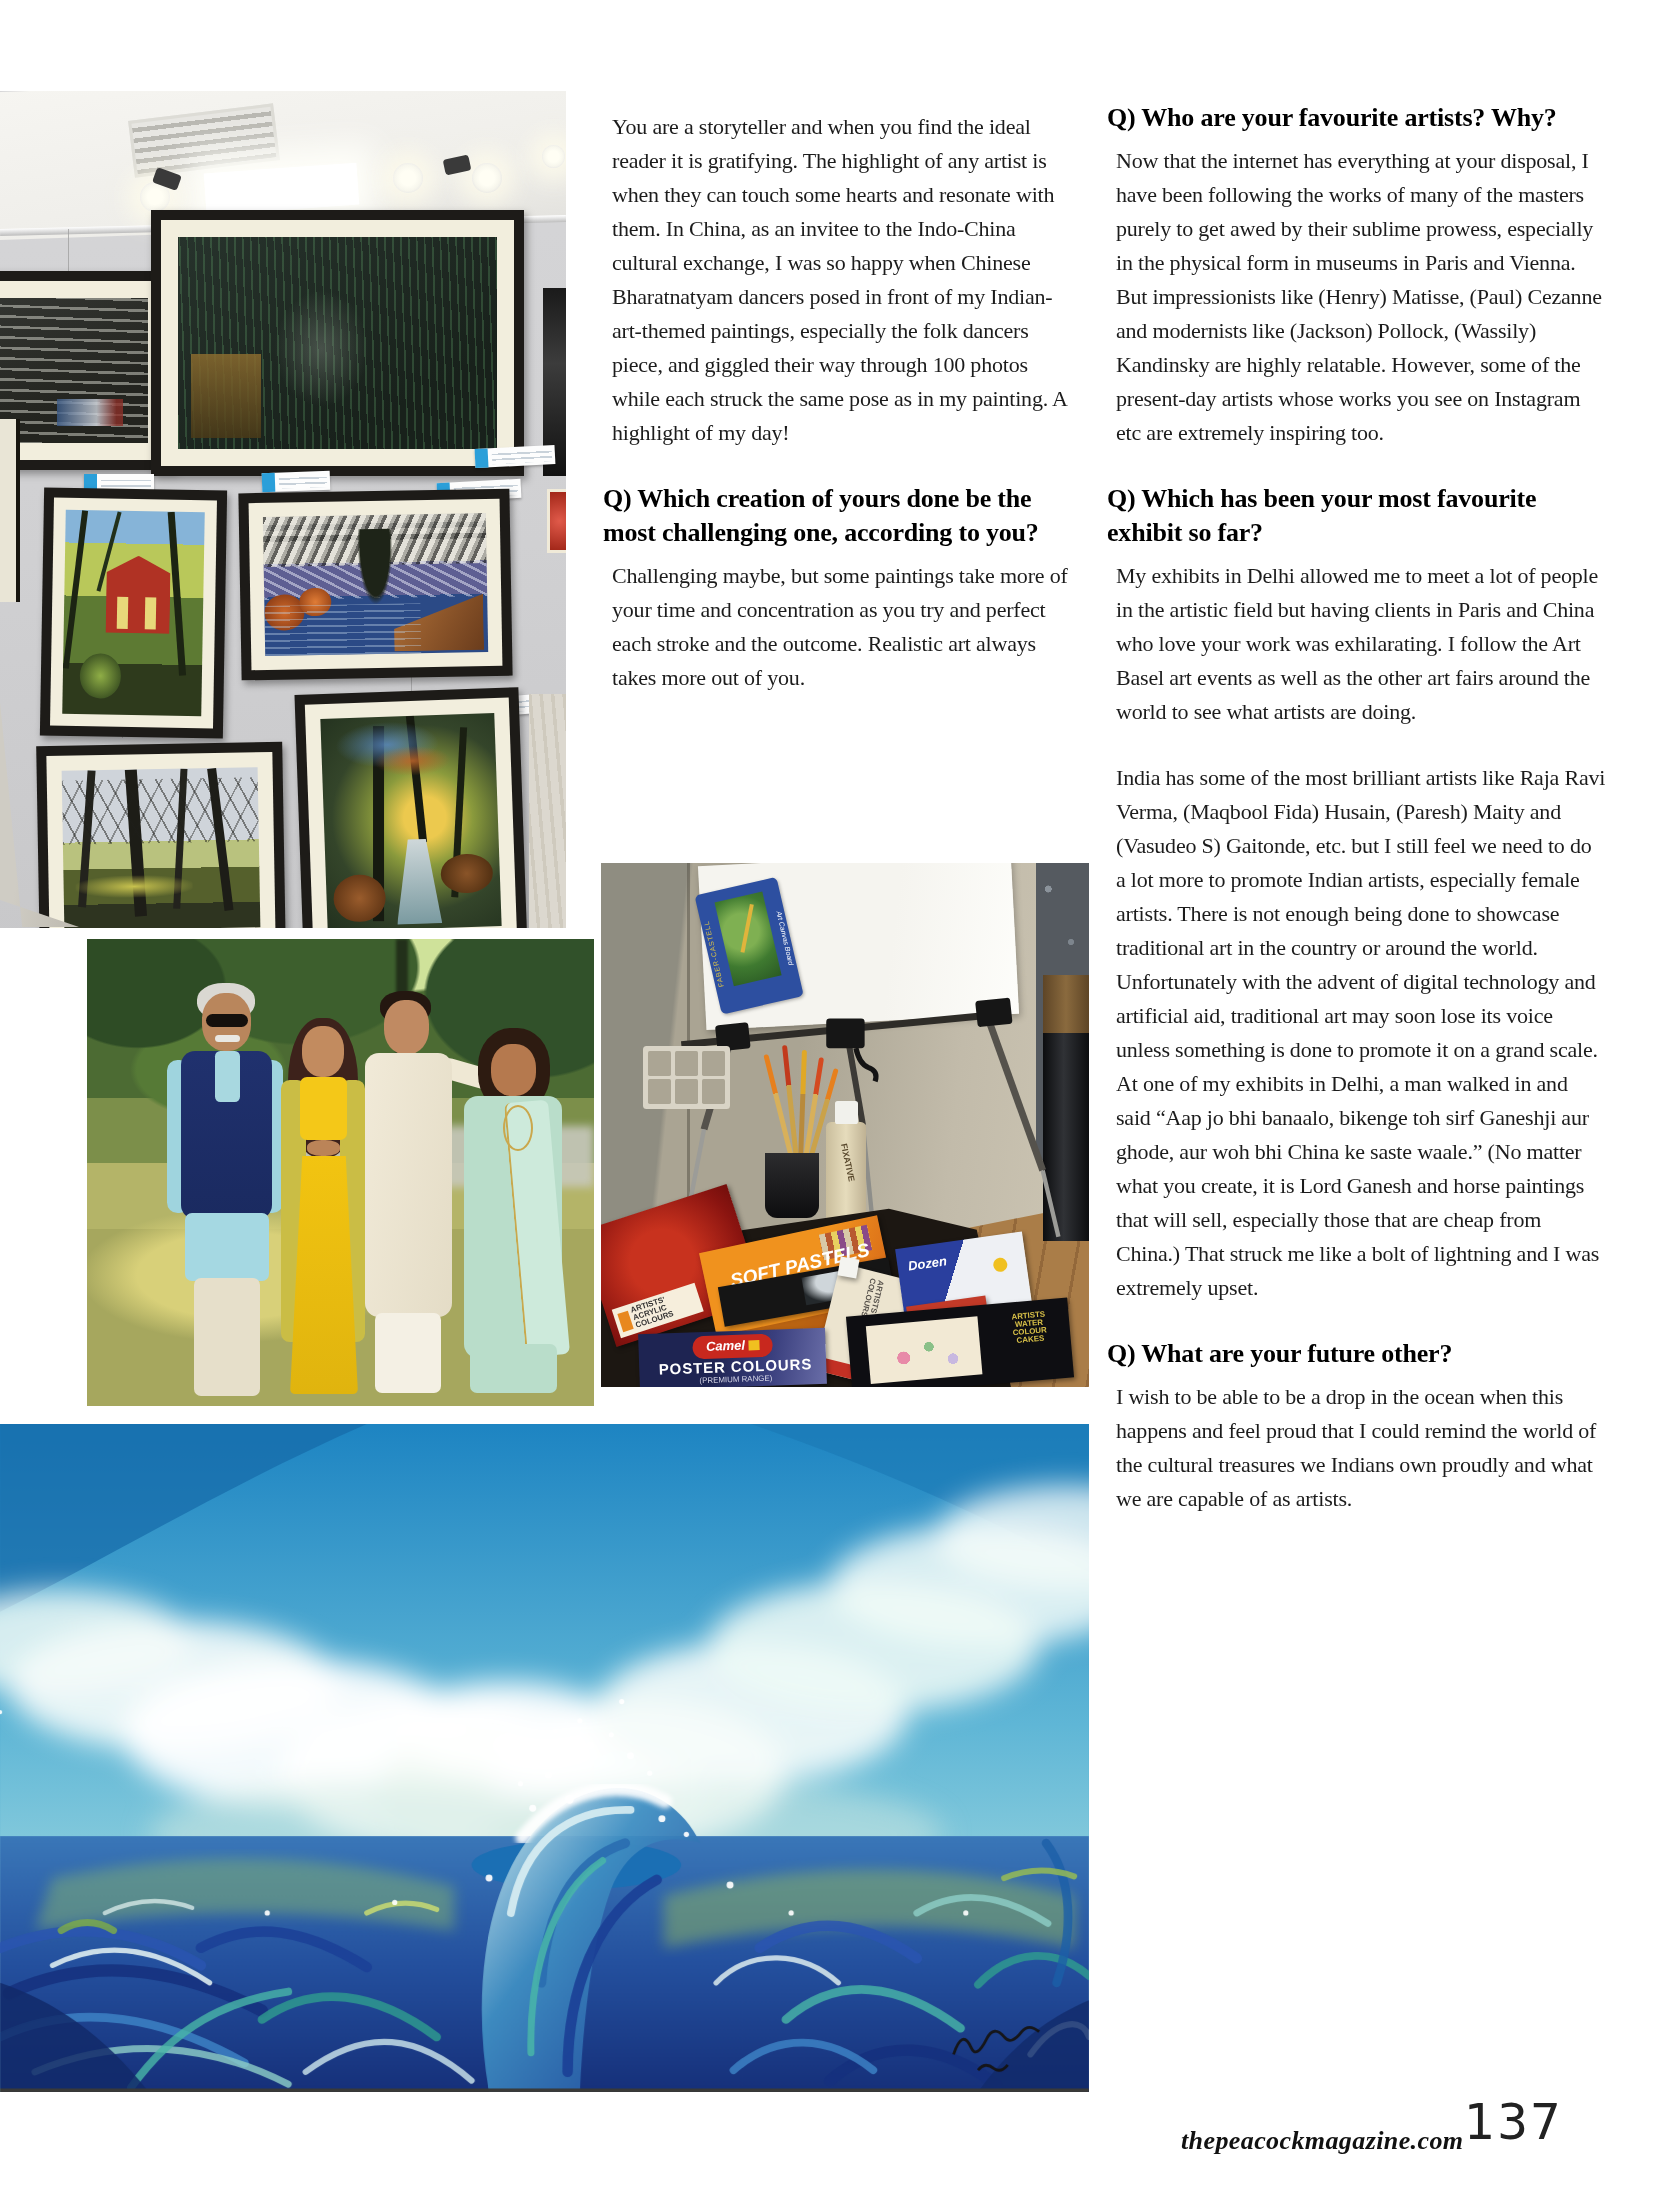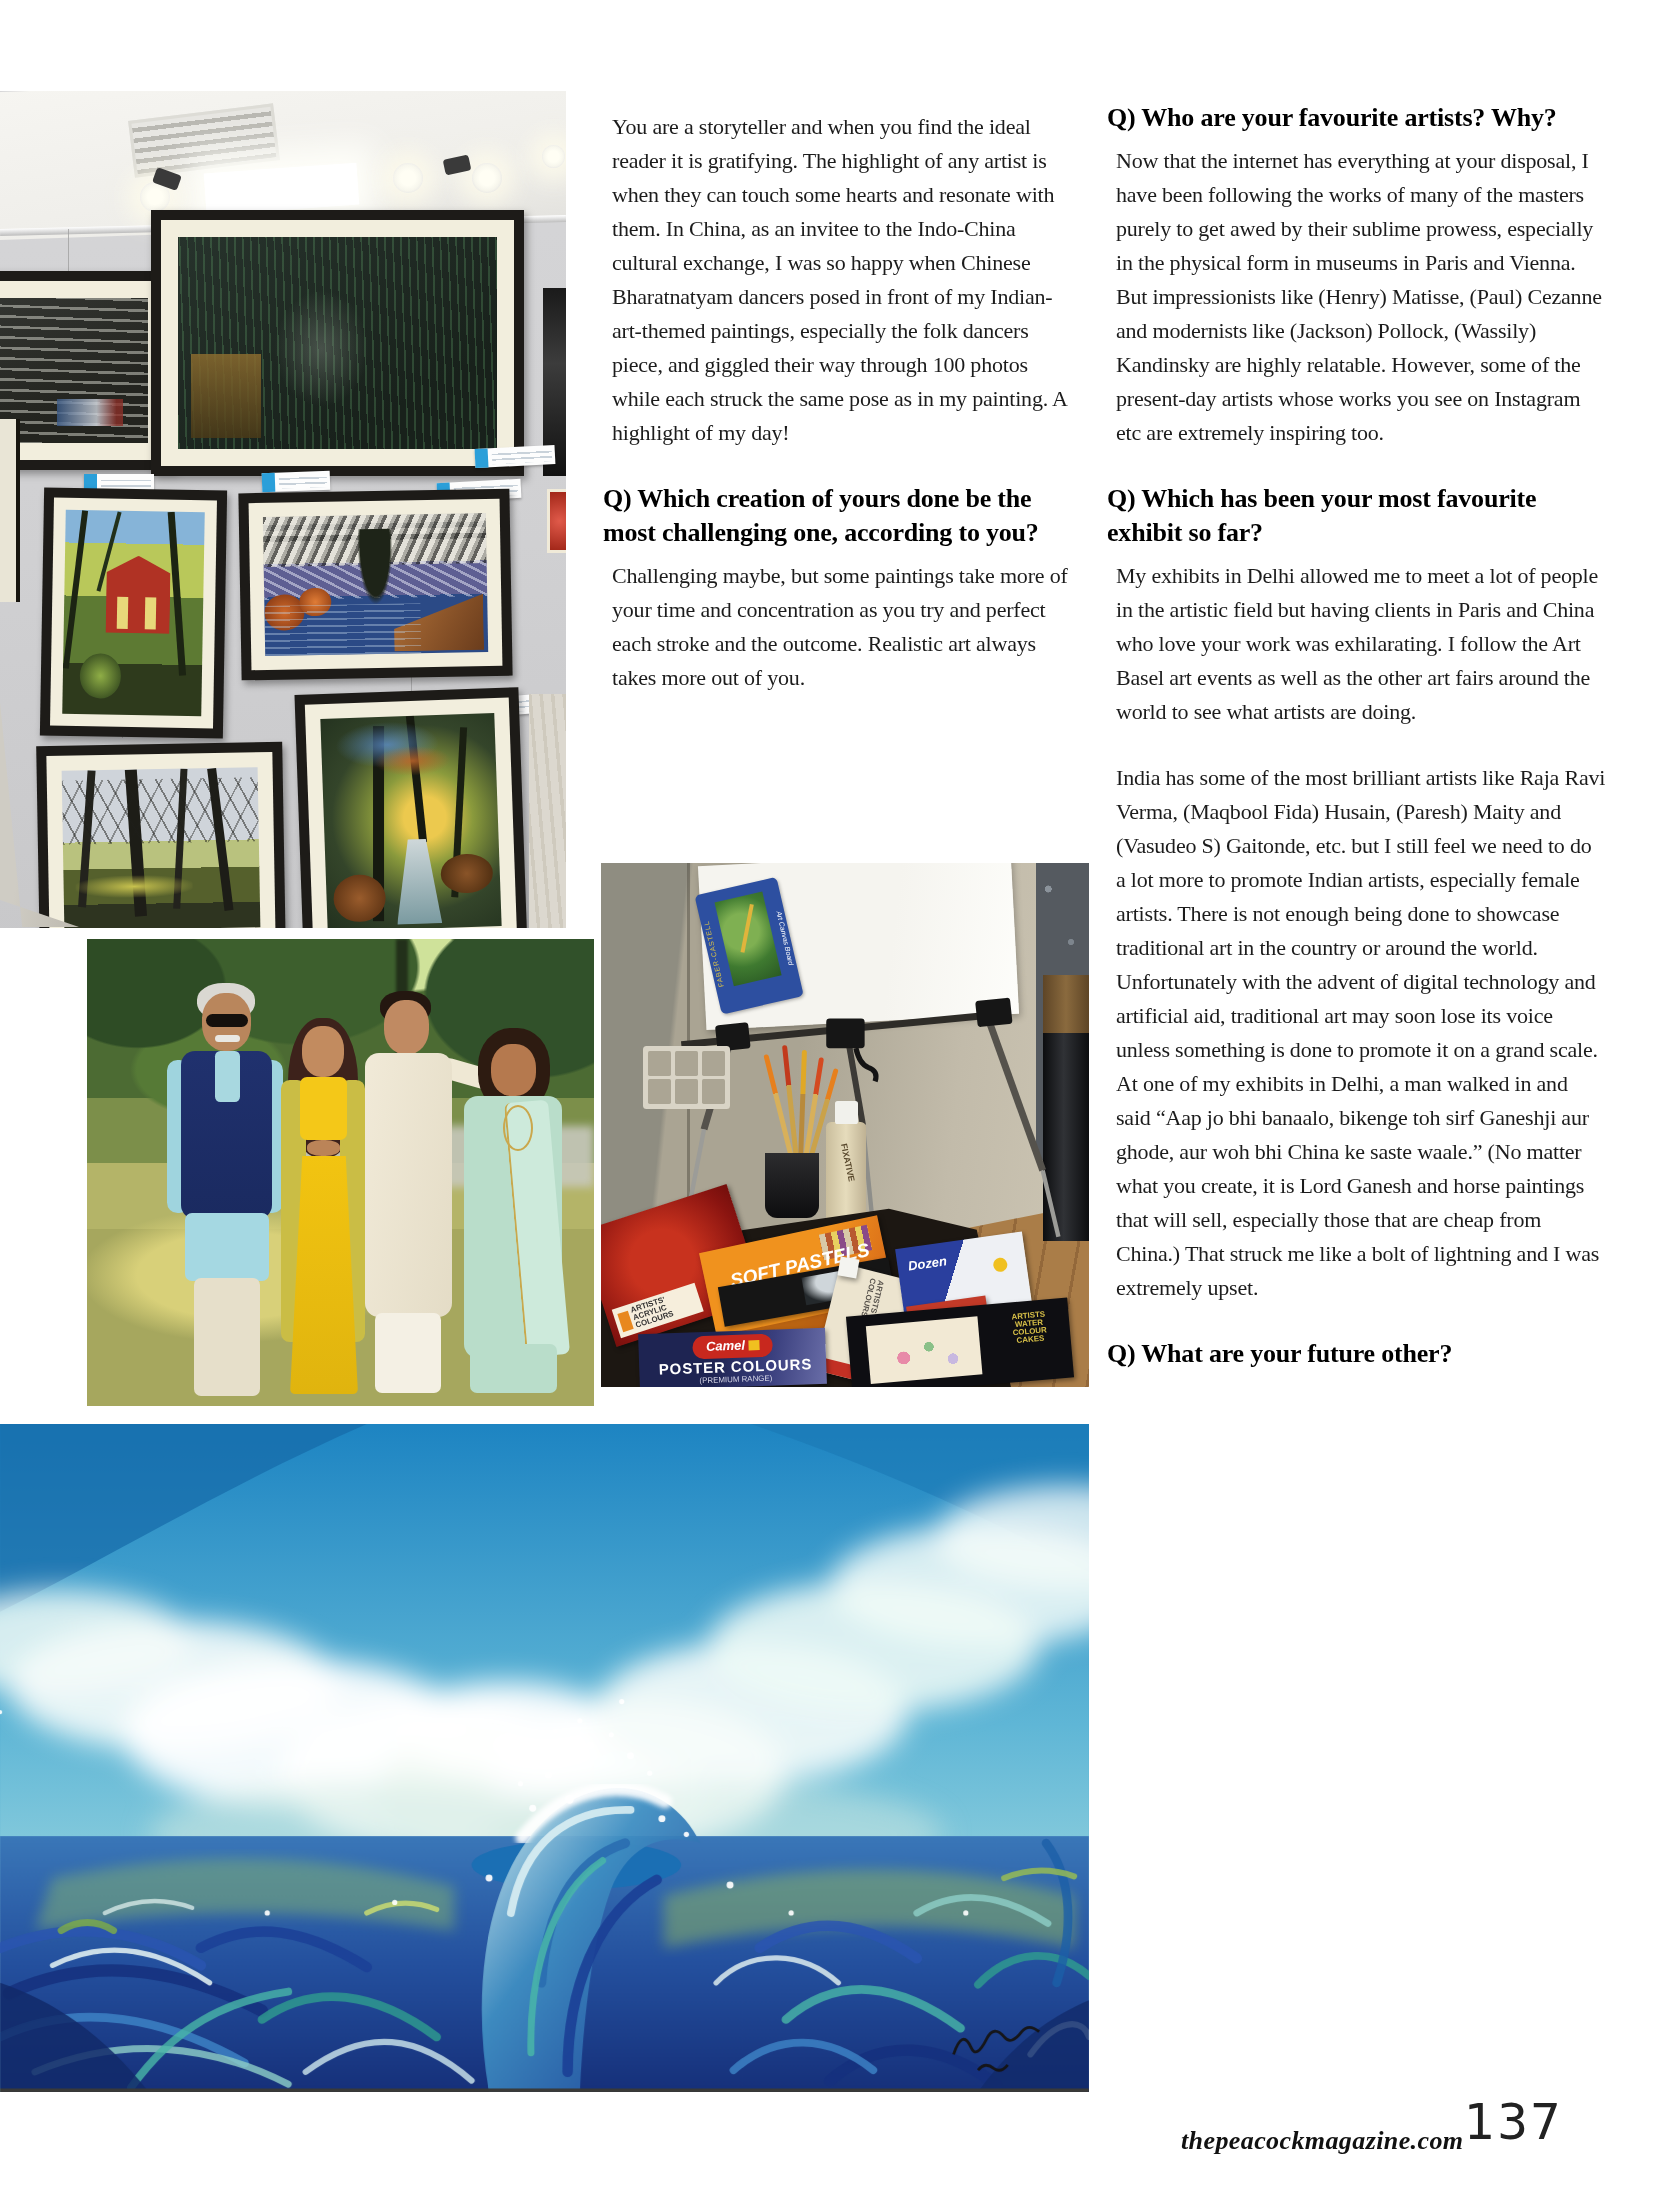--- a/index.html
+++ b/index.html
@@ -488,20 +488,21 @@
     </section>
     <section class="qa">
       <h3>Q) Which has been your most favourite exhibit so far?</h3>
       <p>My exhibits in Delhi allowed me to meet a lot of people in the artistic field but having clients in Paris and China who love your work was exhilarating. I follow the Art Basel art events as well as the other art fairs around the world to see what artists are doing.</p>
     </section>
     <section class="qa">
       <p>India has some of the most brilliant artists like Raja Ravi Verma, (Maqbool Fida) Husain, (Paresh) Maity and (Vasudeo S) Gaitonde, etc. but I still feel we need to do a lot more to promote Indian artists, especially female artists. There is not enough being done to showcase traditional art in the country or around the world. Unfortunately with the advent of digital technology and artificial aid, traditional art may soon lose its voice unless something is done to promote it on a grand scale. At one of my exhibits in Delhi, a man walked in and said “Aap jo bhi banaalo, bikenge toh sirf Ganeshji aur ghode, aur woh bhi China ke saste waale.” (No matter what you create, it is Lord Ganesh and horse paintings that will sell, especially those that are cheap from China.) That struck me like a bolt of lightning and I was extremely upset.</p>
     </section>
     <section class="qa">
       <h3>Q) What are your future other?</h3>
+      <p>I wish to be able to be a drop in the ocean when this happens and feel proud that I could remind the world of the cultural treasures we Indians own proudly and what we are capable of as artists.</p>
     </section>
   </div>
 
   <div class="footer-site">thepeacockmagazine.com</div>
   <div class="page-number">137</div>
 
 </div>
 
 
 </body></html>

